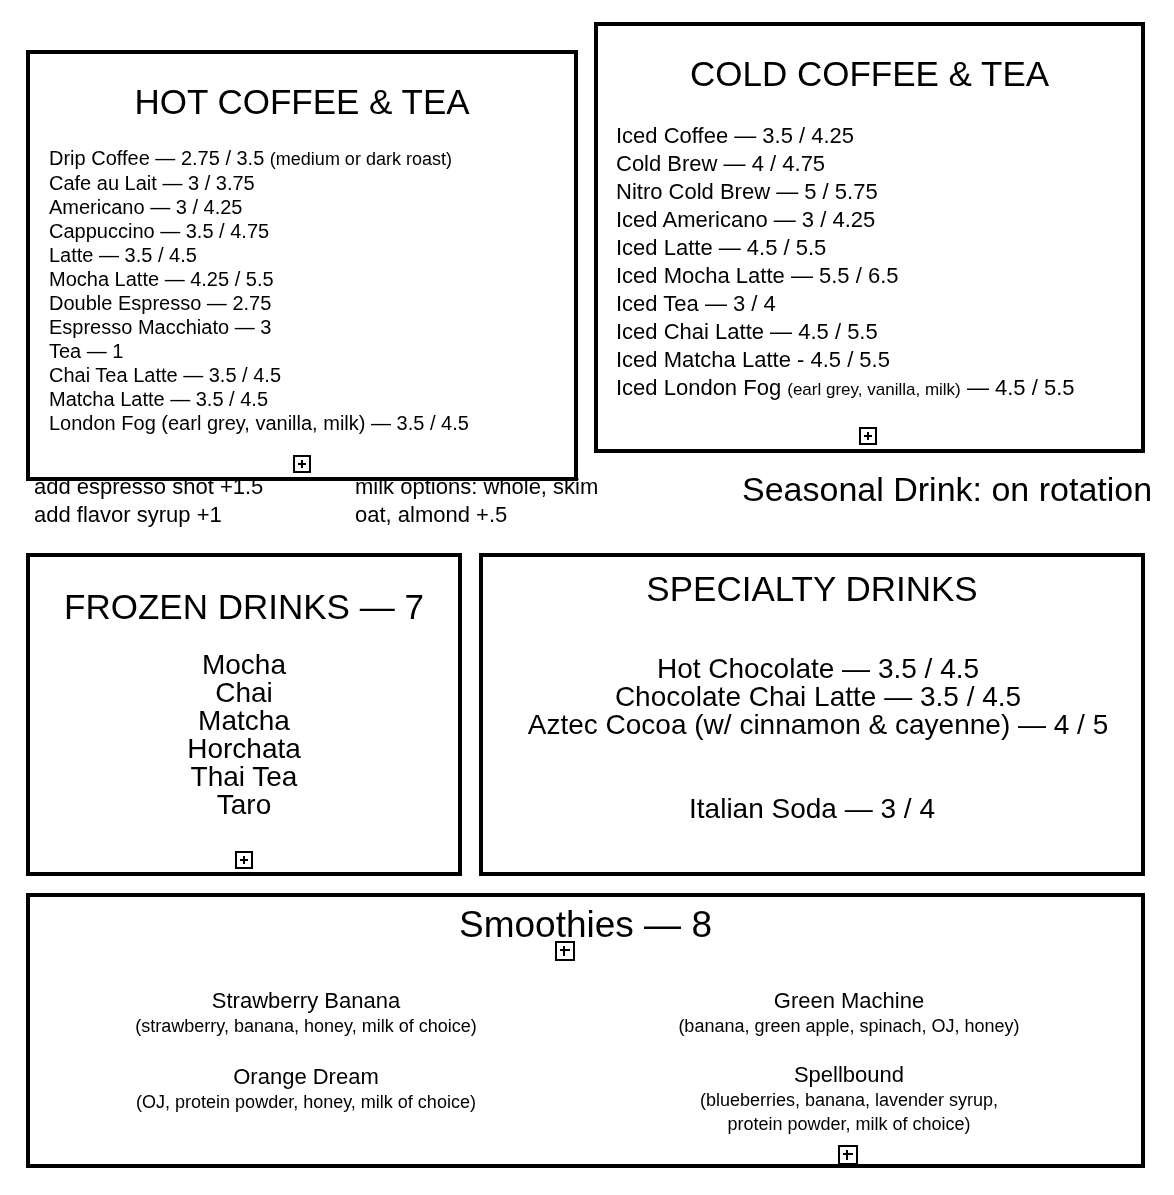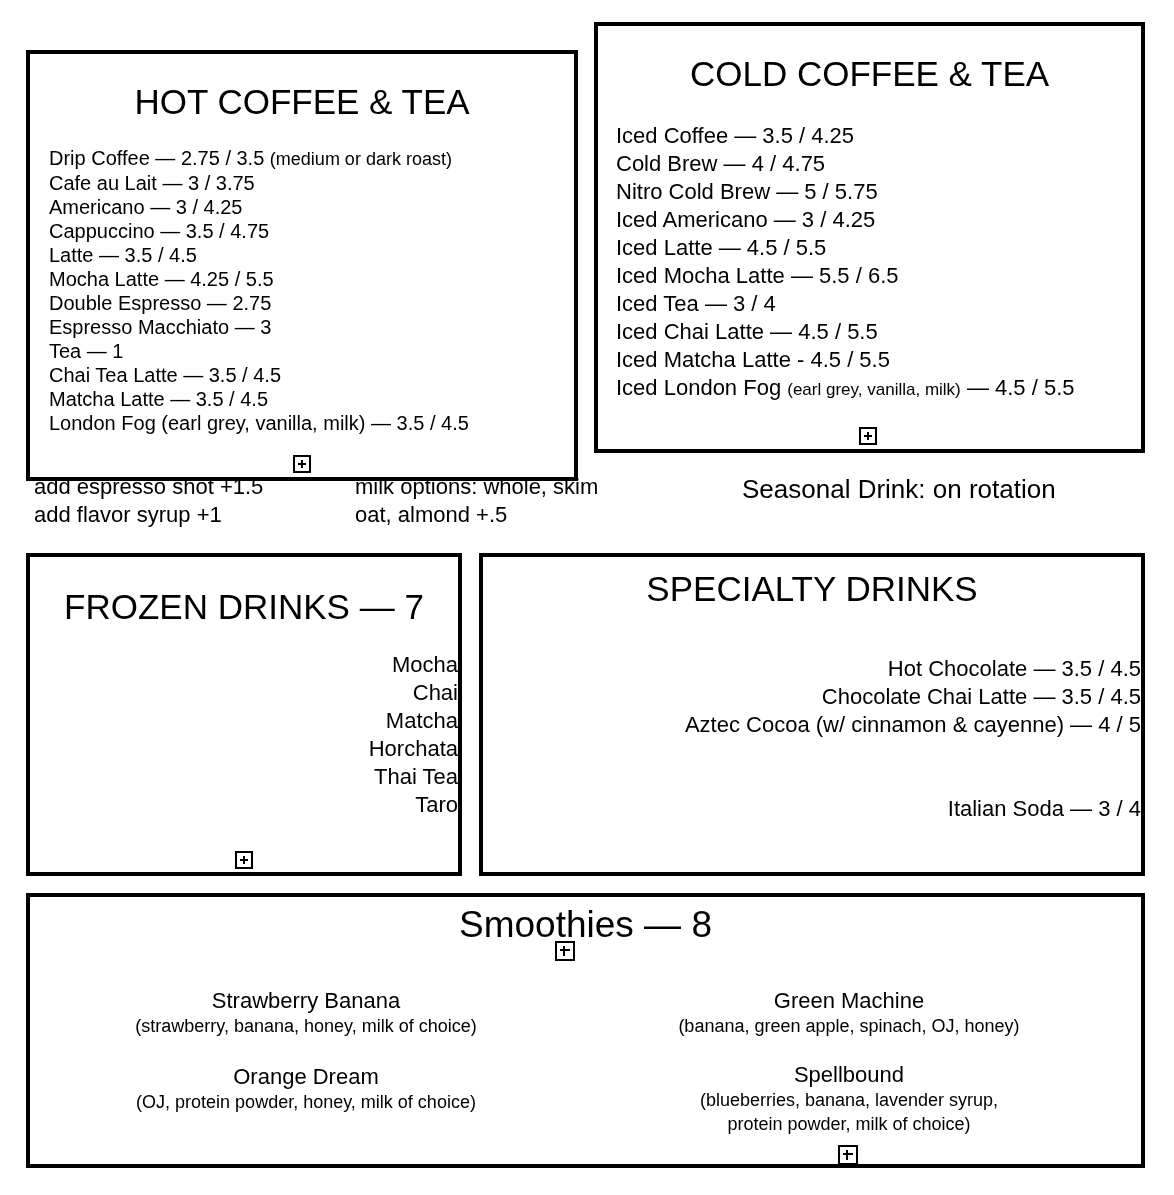--- a/index.html
+++ b/index.html
@@ -20,21 +20,21 @@
     .smaller { font-size: 17px; }
     .list-cold { position: absolute; font-size: 22px; line-height: 28px; }
     .list-cold .row { white-space: nowrap; }
     .expand {
       position: absolute; width: 18px; height: 18px; box-sizing: border-box;
       border: 2px solid #000; background: #fff; cursor: pointer;
     }
     .expand::before, .expand::after { content: ""; position: absolute; background: #000; }
     .expand::before { left: 3px; right: 3px; top: 6px; height: 2px; }
     .expand::after { top: 3px; bottom: 3px; left: 6px; width: 2px; }
-    .center-list { position: absolute; left: 0; right: 0; text-align: right; font-size: 22px; line-height: 28px; }
+    .center-list { position: absolute; left: 0; right: 0; text-align: center; font-size: 28px; line-height: 28px; }
     .note { position: absolute; font-size: 22px; line-height: 28px; white-space: nowrap; }
     .smoothie { position: absolute; text-align: center; width: 520px; }
     .smoothie .name { font-size: 22px; line-height: 26px; }
     .smoothie .desc { font-size: 18px; line-height: 24px; }
   </style>
 </head>
 <body>
 
 <div class="box" style="left:26px; top:22px; width:552px; height:431px;margin-top:28px;">
   <h2 class="title" style="top:28px;">HOT COFFEE &amp; TEA</h2>
@@ -69,21 +69,21 @@
     <div class="row">Iced Matcha Latte - 4.5 / 5.5</div>
     <div class="row"><span>Iced London Fog </span><span class="smaller">(earl grey, vanilla, milk)</span><span> — 4.5 / 5.5</span></div>
   </div>
   <div class="expand" style="left:261px; top:401px;"></div>
 </div>
 
 <div class="note" style="left:34px; top:473px;">add espresso shot +1.5</div>
 <div class="note" style="left:34px; top:501px;">add flavor syrup +1</div>
 <div class="note" style="left:355px; top:473px;">milk options: whole, skim</div>
 <div class="note" style="left:355px; top:501px;">oat, almond +.5</div>
-<div class="note" style="left:742px; top:474px; font-size:26px; line-height:30px;">Seasonal Drink: on rotation</div>
+<div class="note" style="left:742px; top:474px; font-size:34px; line-height:30px;">Seasonal Drink: on rotation</div>
 
 <div class="box" style="left:26px; top:553px; width:436px; height:323px;">
   <h2 class="title" style="top:30px;">FROZEN DRINKS — 7</h2>
   <div class="center-list" style="top:94px;">
     <div>Mocha</div>
     <div>Chai</div>
     <div>Matcha</div>
     <div>Horchata</div>
     <div>Thai Tea</div>
     <div>Taro</div>

